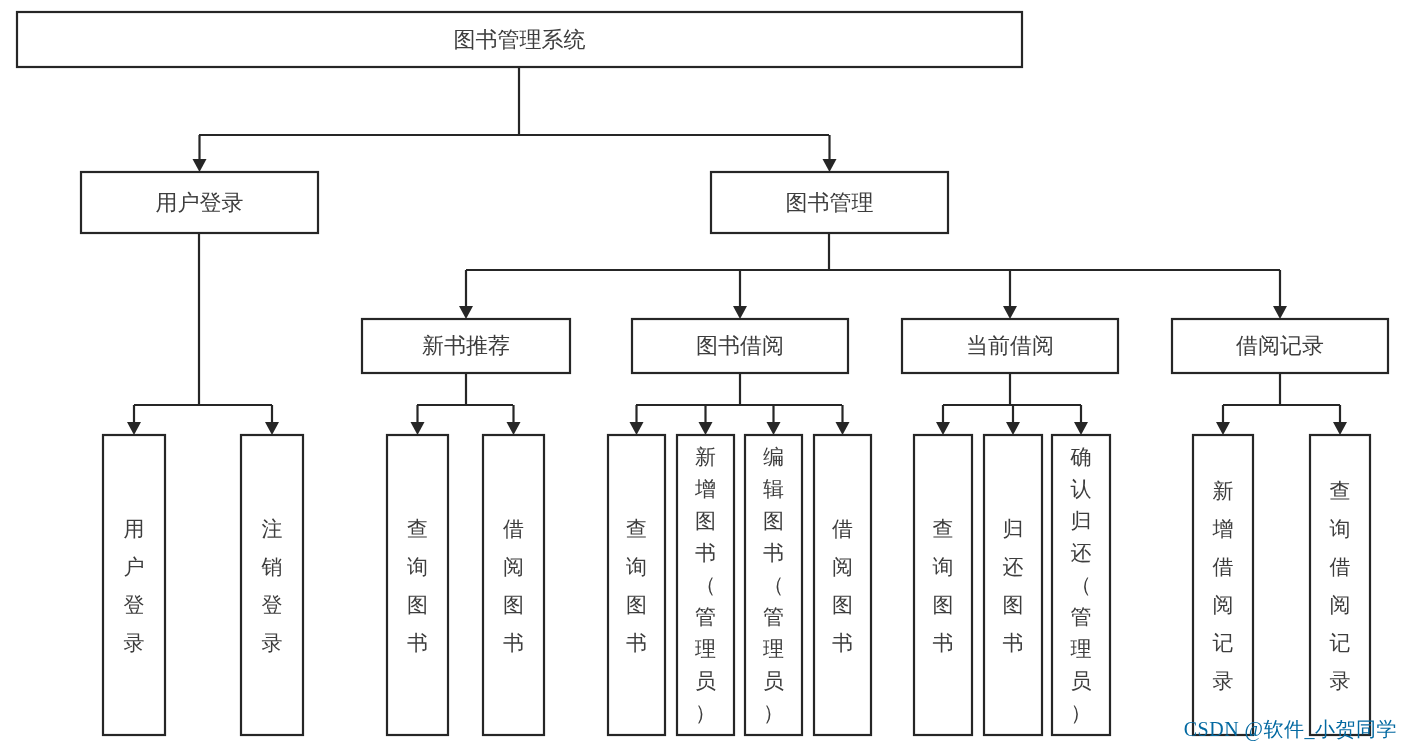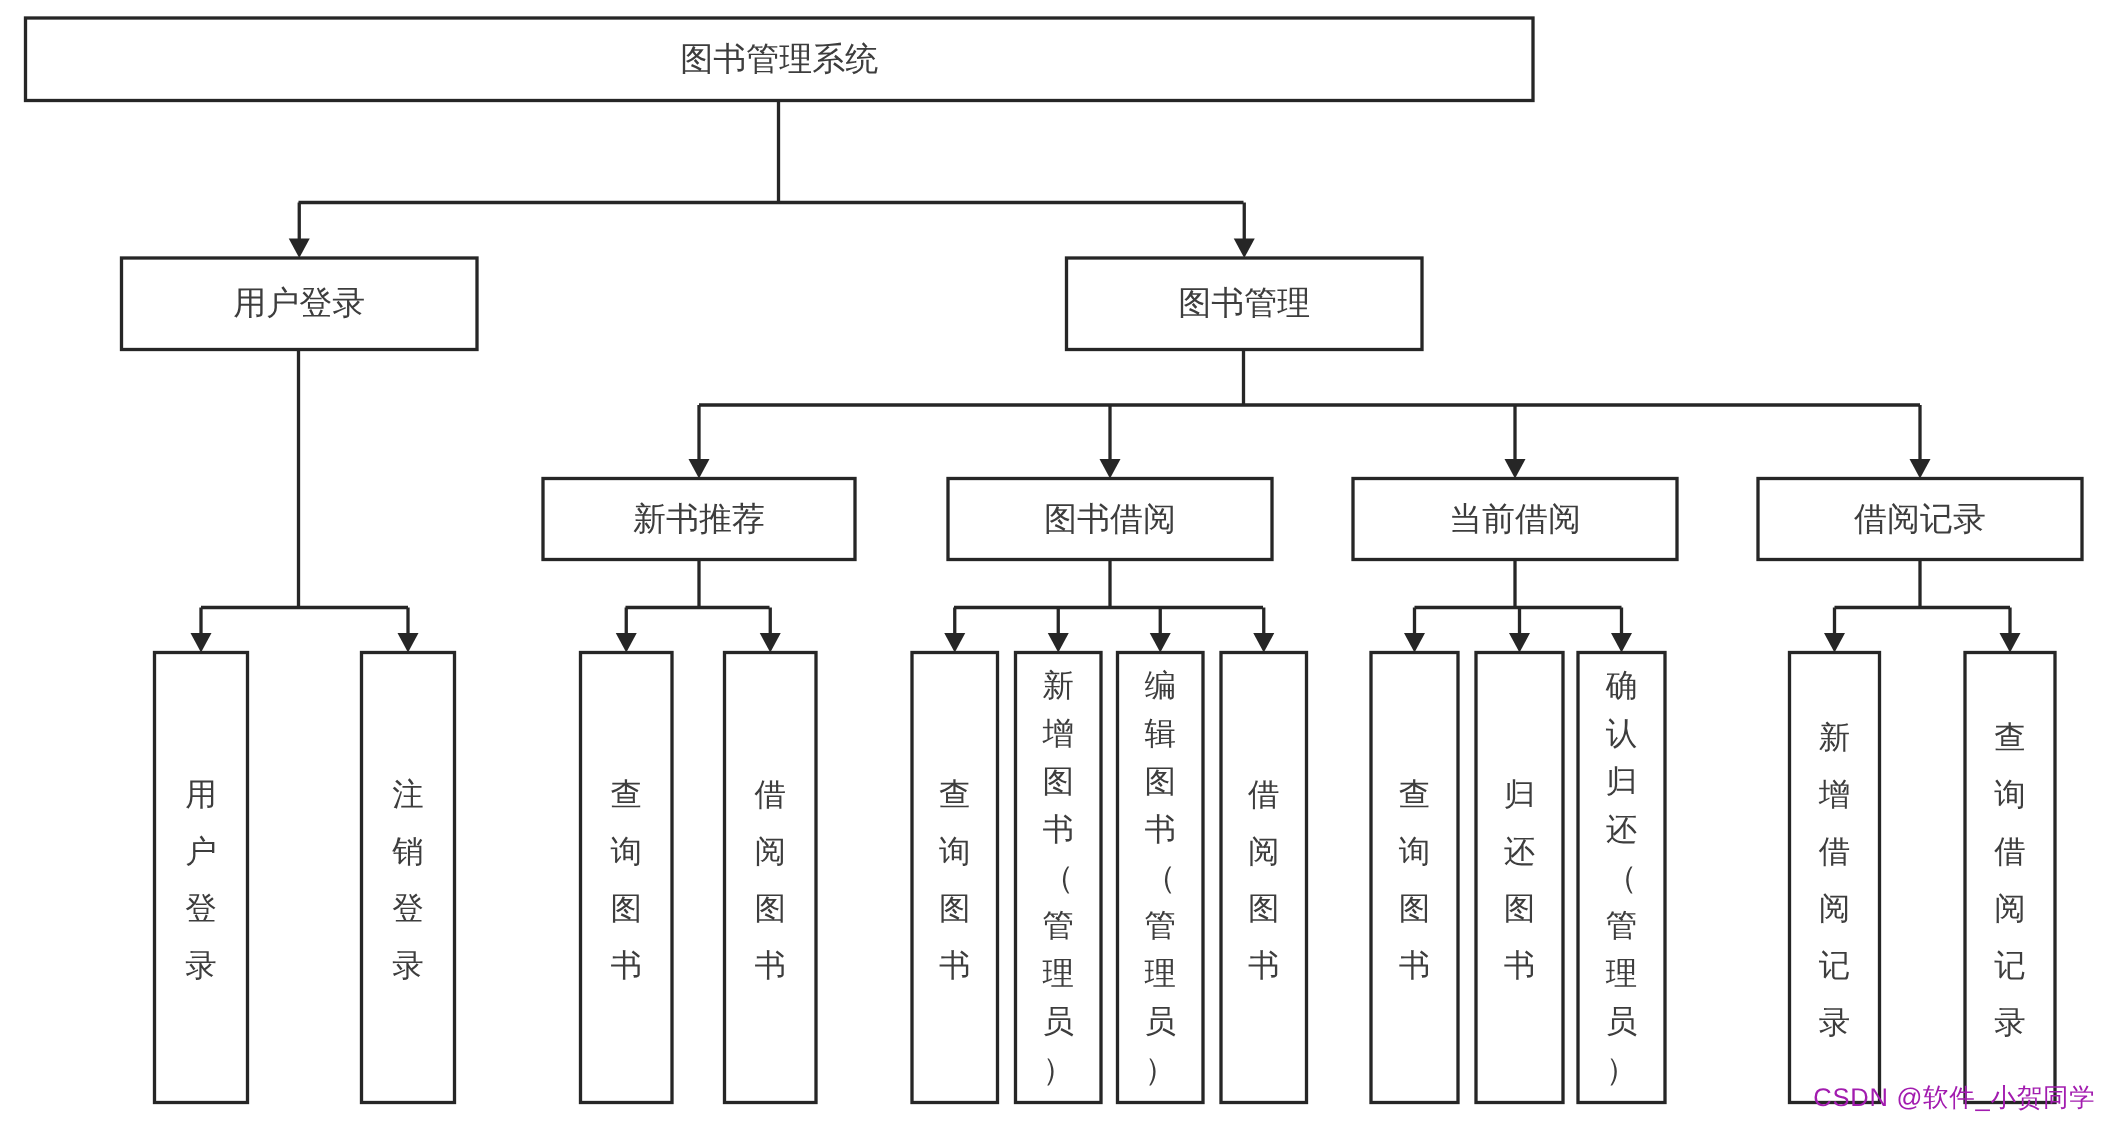--- a/index.html
+++ b/index.html
@@ -45,23 +45,23 @@
     fill: none;
   }
   .arrow-head {
     fill: #262626;
     stroke: none;
   }
   .watermark {
     position: absolute;
     right: 8px;
     bottom: 4px;
-    font-size: 17px;
-    color: #a21caf;
-    font-family: Liberation Sans, sans-serif;
+    font-size: 20px;
+    color: #0369a1;
+    font-family: Liberation Serif, serif;
     letter-spacing: 0.5px;
     white-space: nowrap;
     user-select: none;
   }
 </style>
 </head>
 <body>
 
 <svg id="diagram-root" viewBox="0 0 1405 747">
   <g id="connector-layer">

